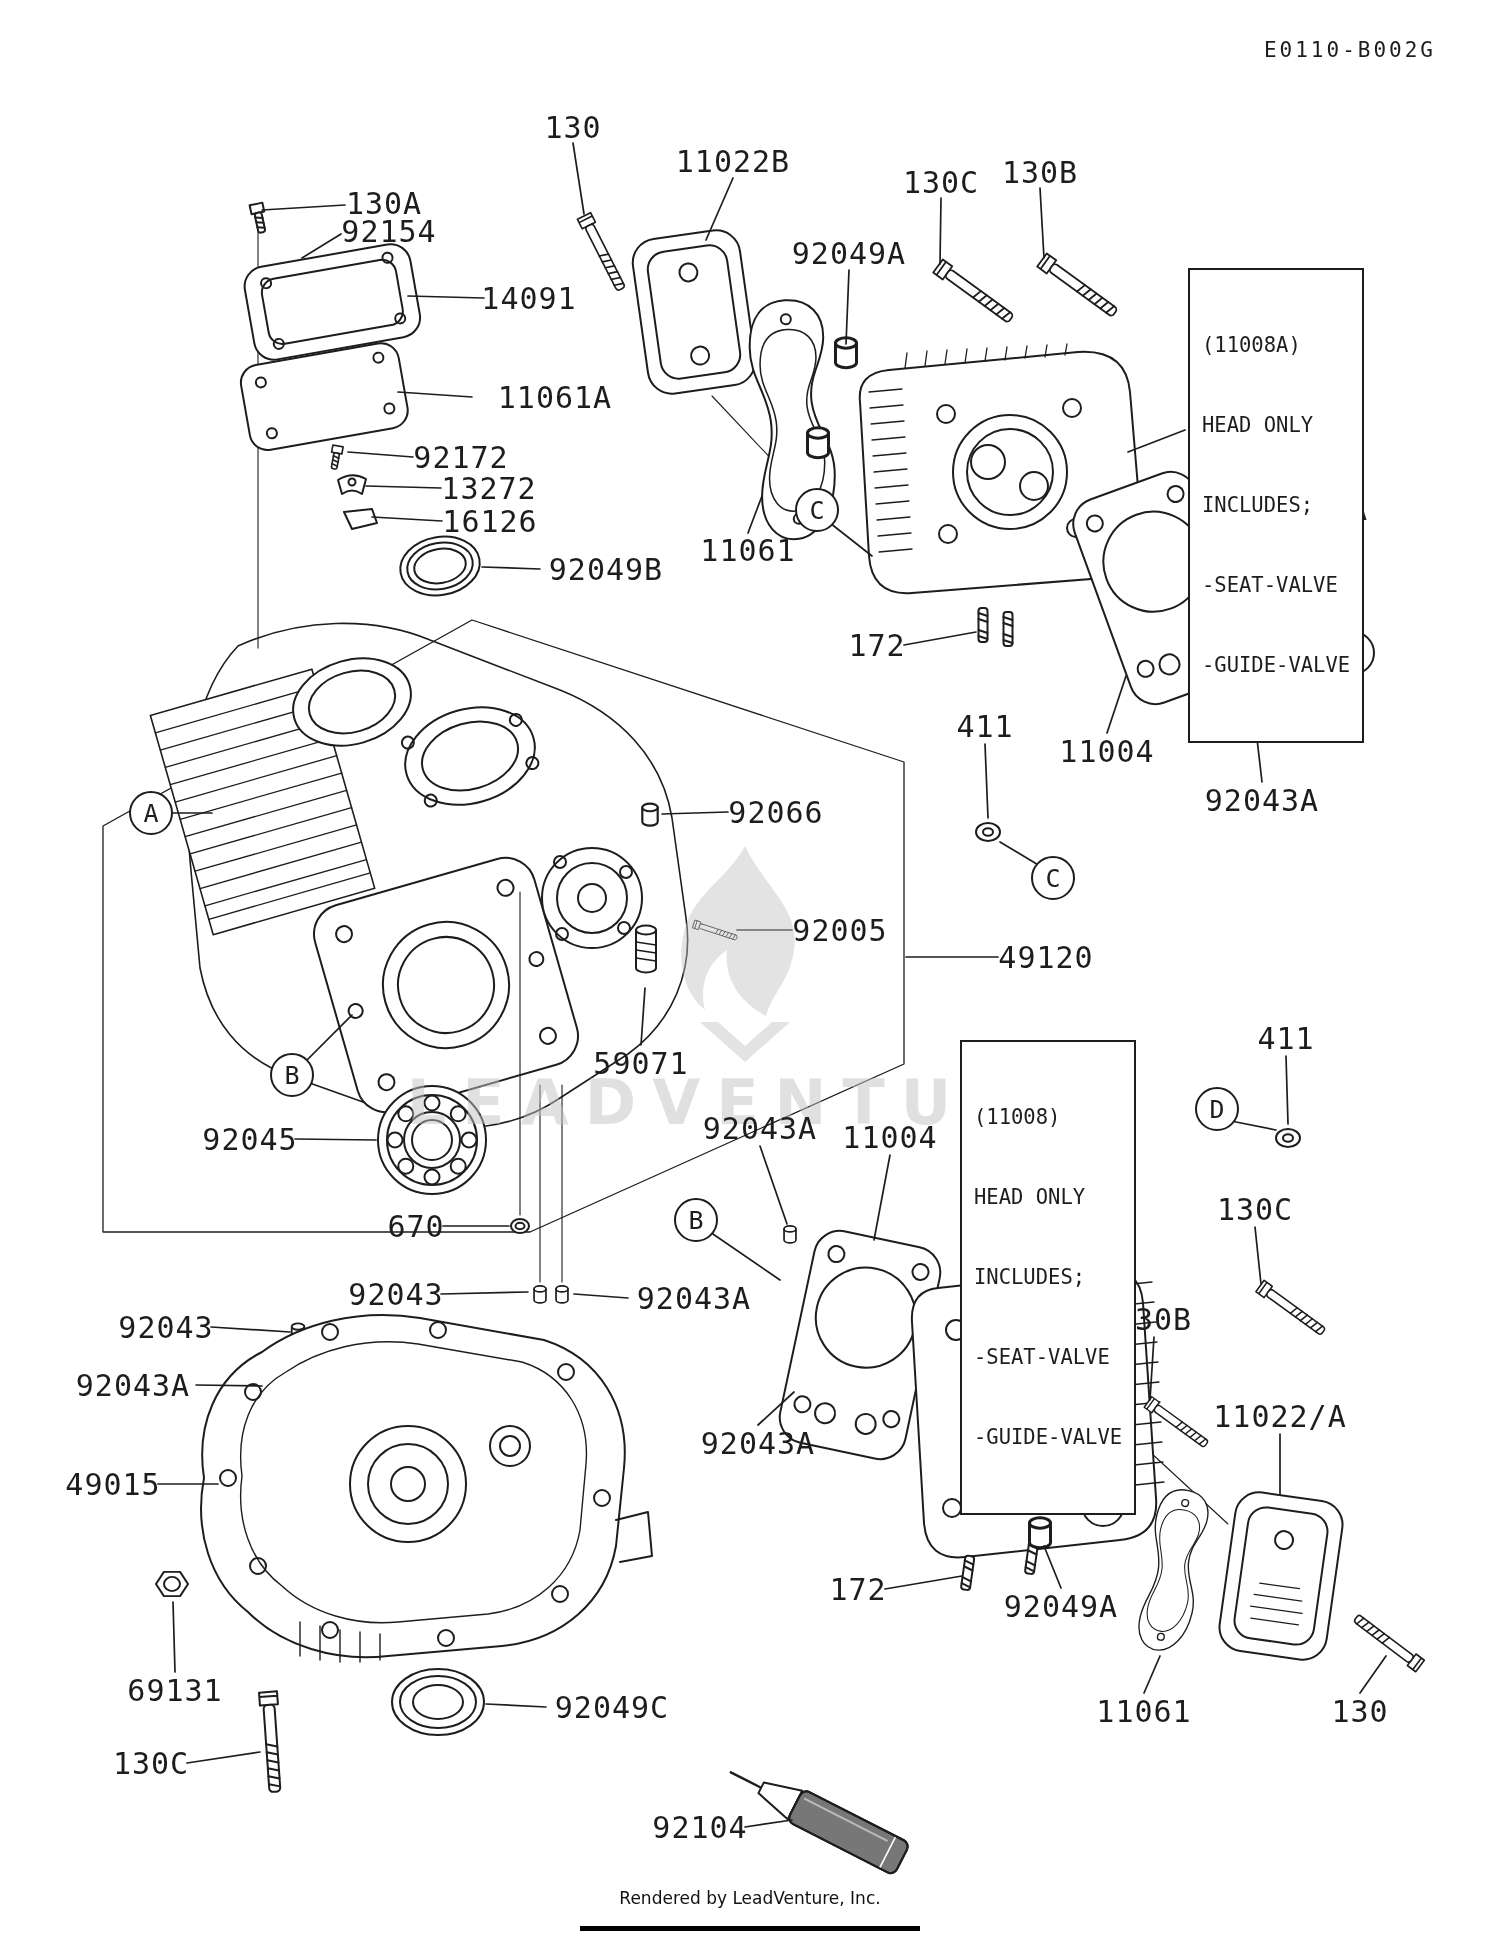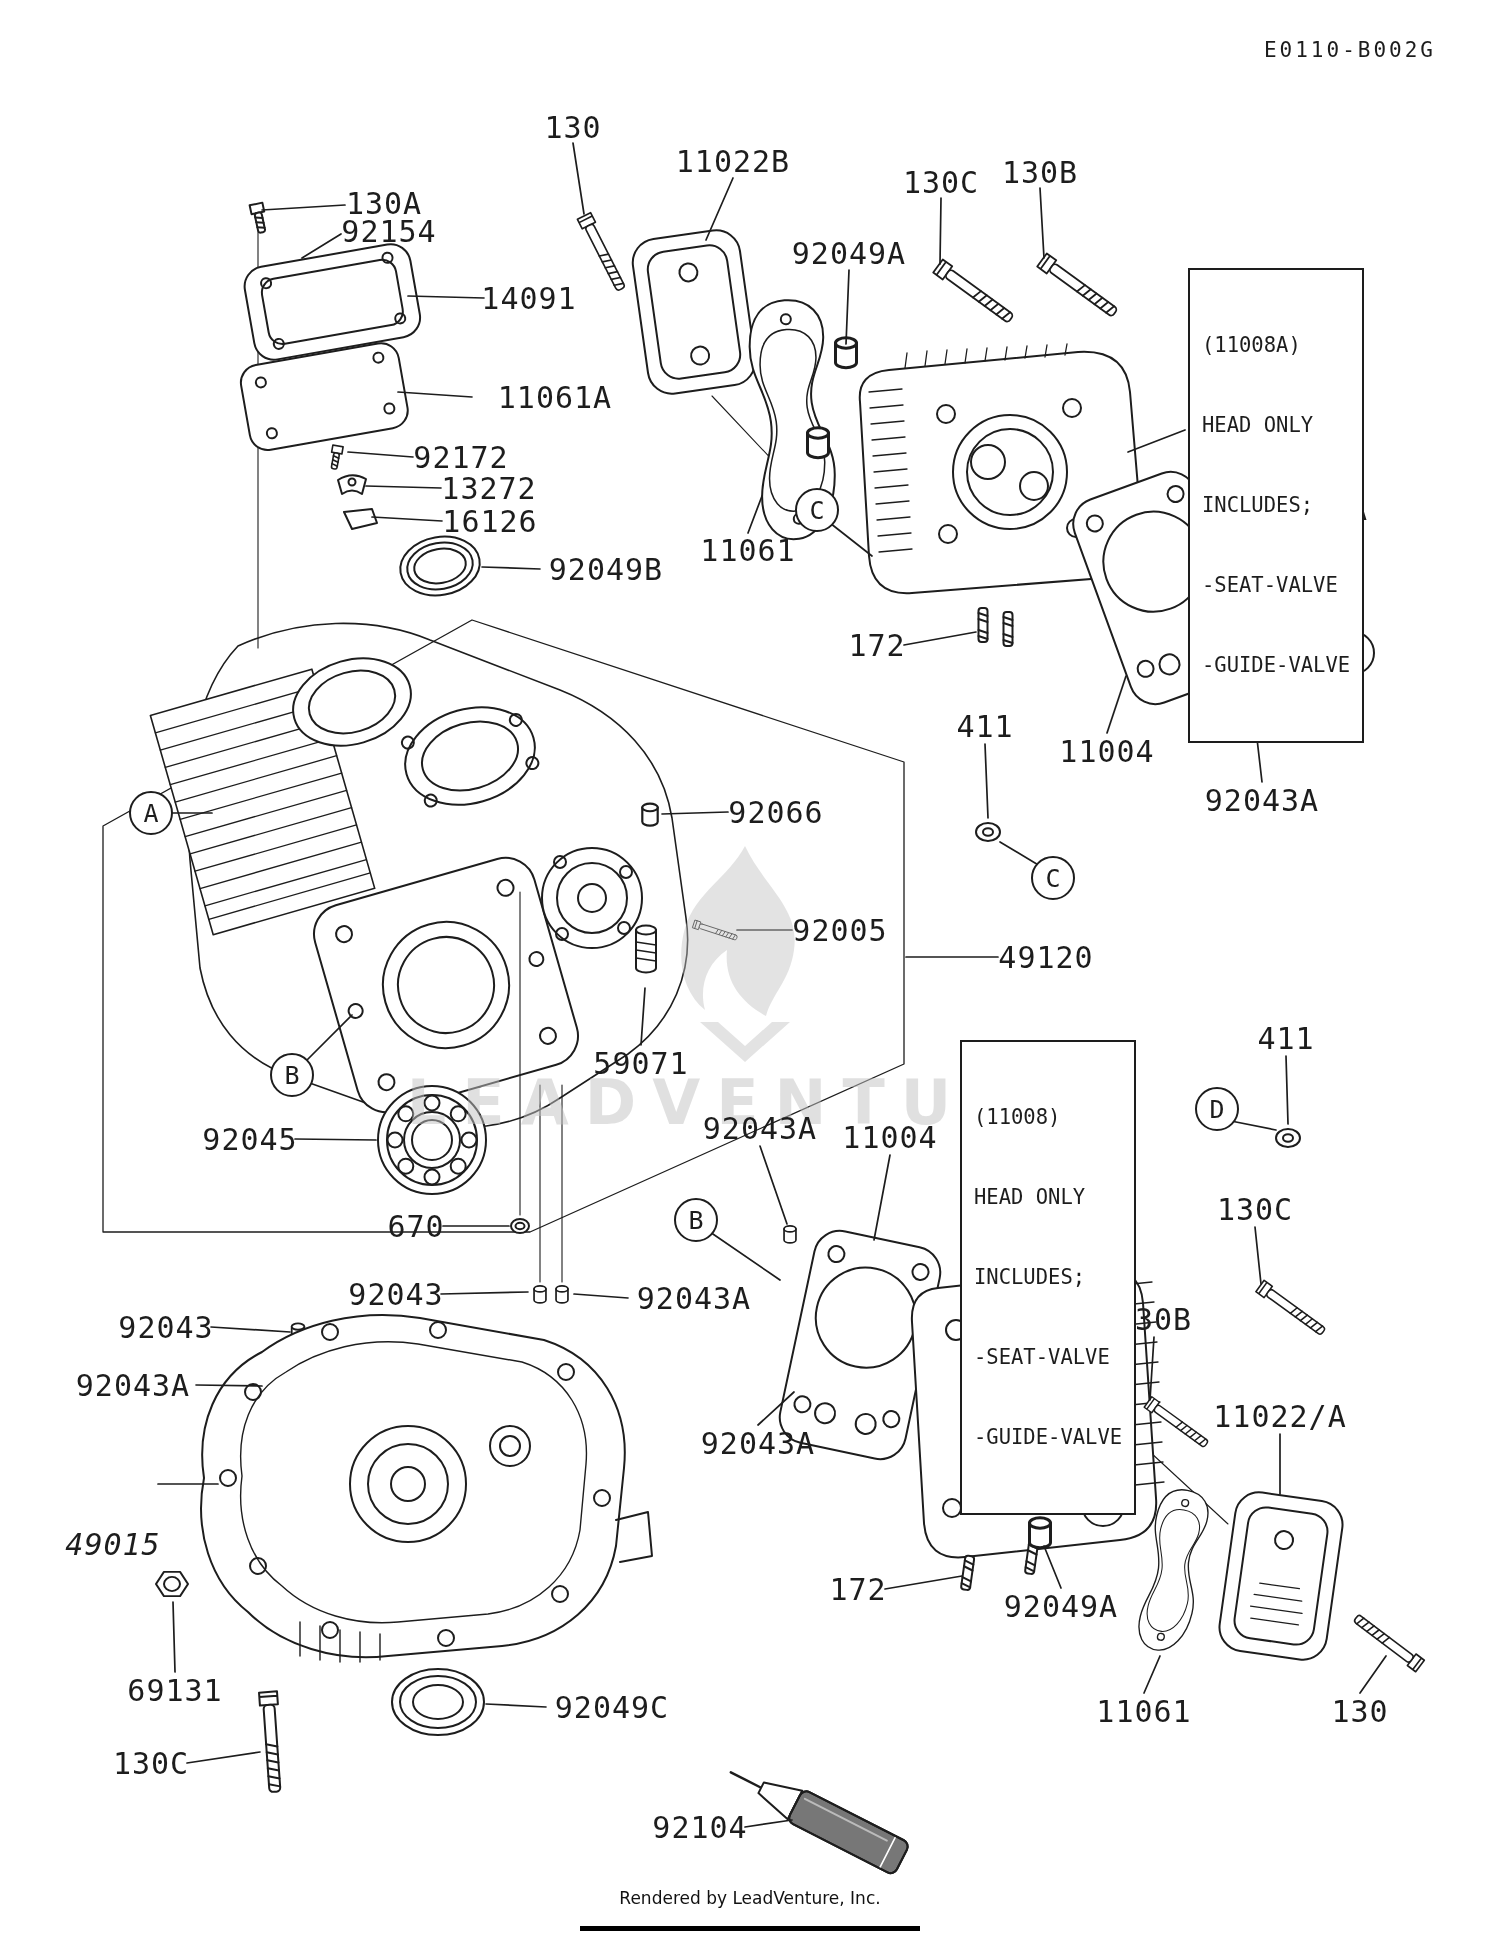--- a/index.html
+++ b/index.html
@@ -391,21 +391,21 @@
       <span class="part-label" style="left: 1286px; top: 1038px;">411</span>
       <span class="part-label" style="left: 1008px; top: 1188px;">11008</span>
       <span class="part-label" style="left: 1255px; top: 1209px;">130C</span>
       <span class="part-label" style="left: 396px; top: 1294px;">92043</span>
       <span class="part-label" style="left: 694px; top: 1298px;">92043A</span>
       <span class="part-label" style="left: 166px; top: 1327px;">92043</span>
       <span class="part-label" style="left: 1154px; top: 1319px;">130B</span>
       <span class="part-label" style="left: 133px; top: 1385px;">92043A</span>
       <span class="part-label" style="left: 1280px; top: 1416px;">11022/A</span>
       <span class="part-label" style="left: 758px; top: 1443px;">92043A</span>
-      <span class="part-label" style="left: 113px; top: 1544px; font-style: italic;">49015</span>
+      <span class="part-label" style="left: 113px; top: 1484px;">49015</span>
       <span class="part-label" style="left: 858px; top: 1589px;">172</span>
       <span class="part-label" style="left: 1061px; top: 1606px;">92049A</span>
       <span class="part-label" style="left: 175px; top: 1690px;">69131</span>
       <span class="part-label" style="left: 612px; top: 1707px;">92049C</span>
       <span class="part-label" style="left: 1144px; top: 1711px;">11061</span>
       <span class="part-label" style="left: 1360px; top: 1711px;">130</span>
       <span class="part-label" style="left: 151px; top: 1763px;">130C</span>
       <span class="part-label" style="left: 700px; top: 1827px;">92104</span>
       <div class="ref-circle" style="left: 817px; top: 510px;">C</div>
       <div class="ref-circle" style="left: 1353px; top: 653px;">A</div>

